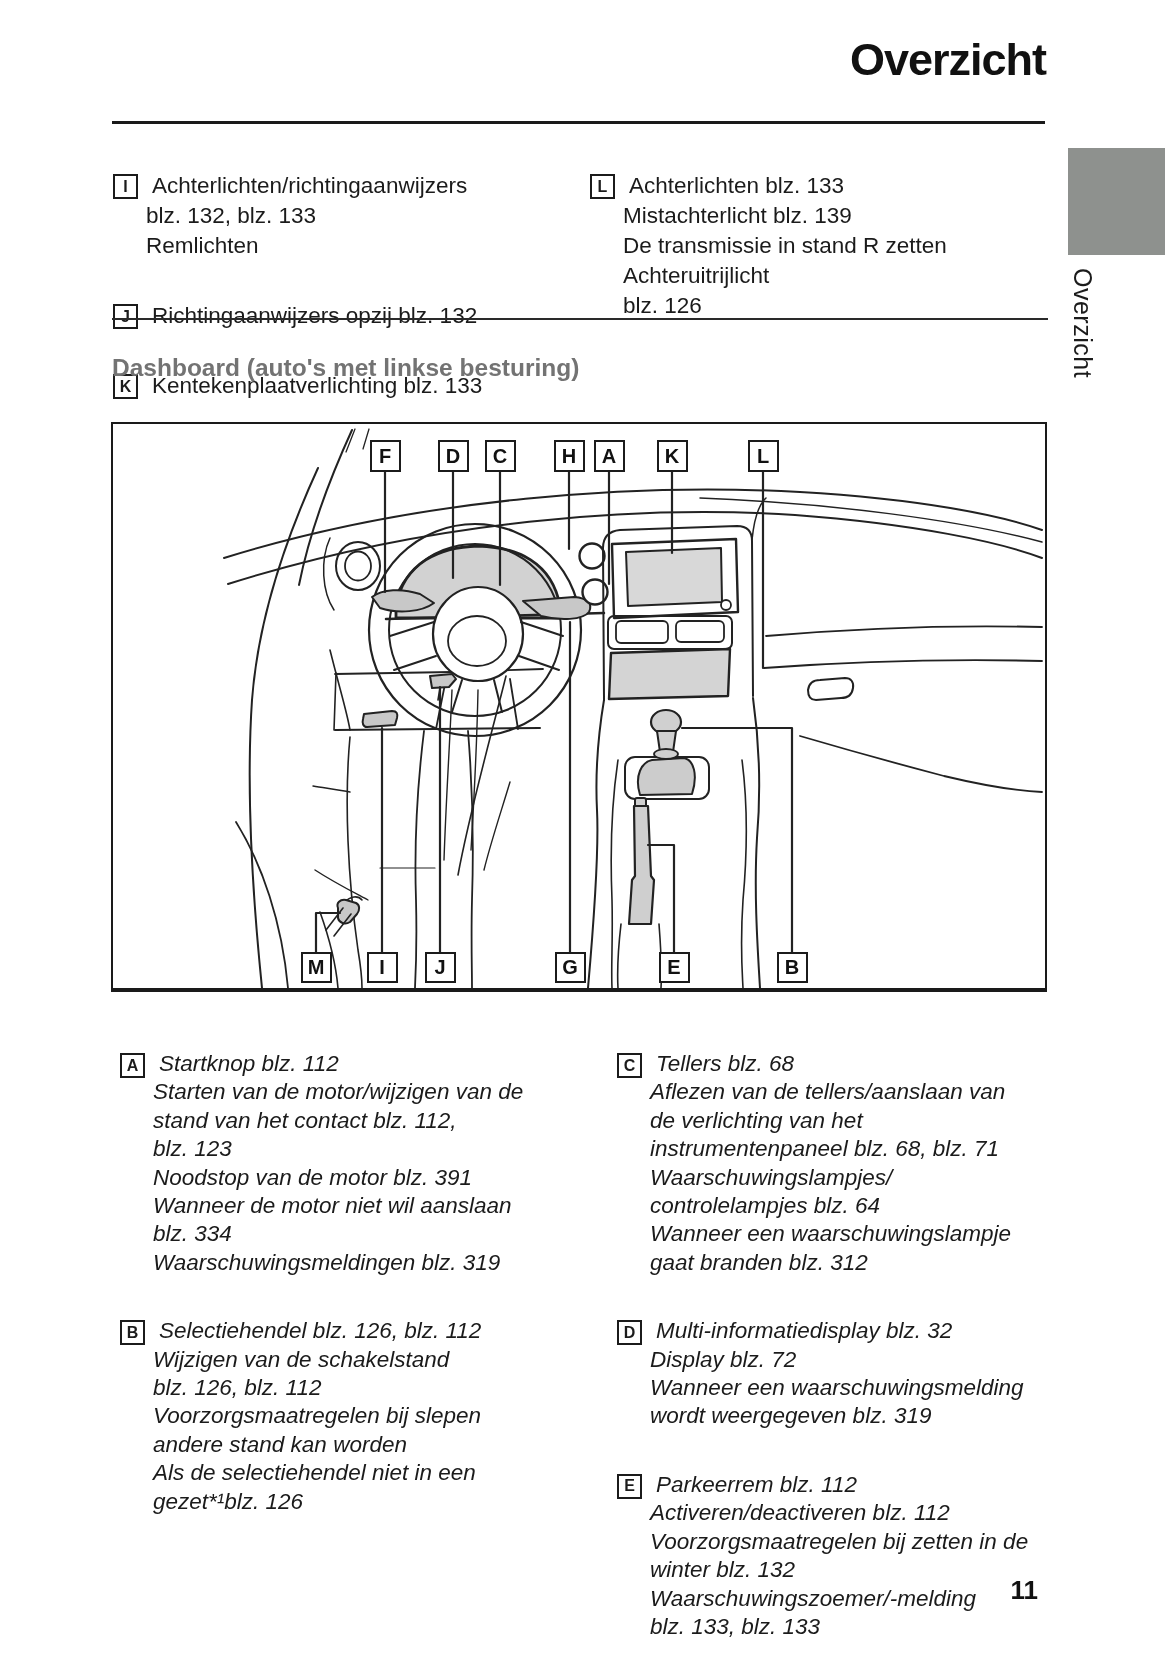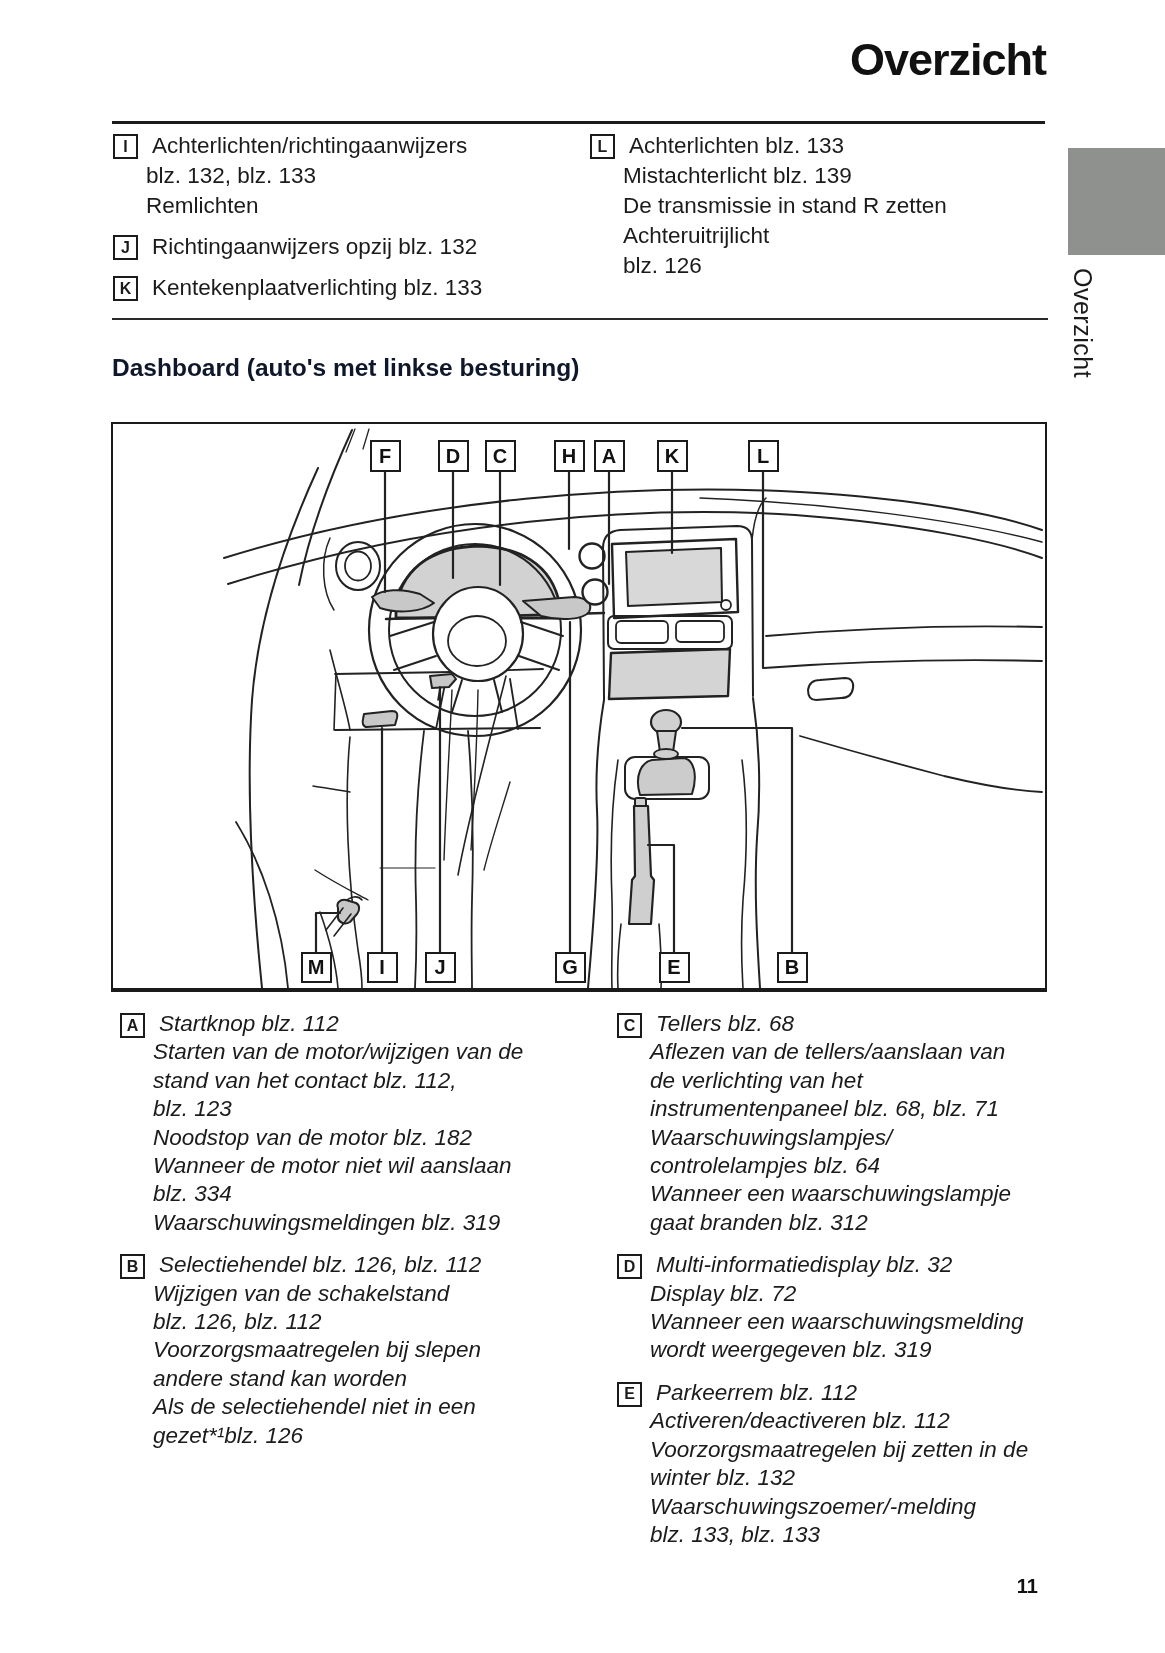--- a/index.html
+++ b/index.html
@@ -33,52 +33,52 @@
 
   
   .ref-col{position:absolute;}
   #top-list-left{left:113px;top:131px;width:460px;}
   #top-list-right{left:590px;top:131px;width:450px;}
   #bottom-list-left{left:120px;top:1010px;width:490px;}
   #bottom-list-right{left:617px;top:1010px;width:440px;}
 
   .ref-item{position:relative;padding-left:33px;margin-bottom:11px;}
   #bottom-list-left .ref-item,#bottom-list-right .ref-item{margin-bottom:14px;}
-  .ref-item .lines{font-size:22.5px;line-height:30px;white-space:nowrap;}
+  .ref-item .lines{font-size:22.5px;line-height:30px;white-space:nowrap;margin-top:40px;}
   #bottom-list-left .lines,#bottom-list-right .lines{line-height:28.4px;font-style:italic;}
   .ref-item .line:first-child{padding-left:6px;}
   .letterbox{
     position:absolute;left:0;top:3px;width:25px;height:25px;box-sizing:border-box;
     border:2px solid #1b1b1b;background:#fff;
     display:flex;align-items:center;justify-content:center;
     font-size:16px;font-weight:bold;
   }
 
   
   .section-heading{
-    position:absolute;left:112px;top:354px;font-size:24.5px;font-weight:bold;color:#0f172a;
+    position:absolute;left:112px;top:354px;font-size:24.5px;font-weight:bold;color:#737373;
   }
 
   
   .diagram{
     position:absolute;left:111px;top:422px;width:936px;height:570px;box-sizing:border-box;
     border:2px solid #1a1a1a;border-bottom-width:4px;background:#fff;
   }
   .diagram svg{position:absolute;left:0;top:0;}
   .callout{
     position:absolute;width:31px;box-sizing:border-box;height:32px;
     border:2.5px solid #1b1b1b;background:#fff;
     display:flex;align-items:center;justify-content:center;
     font-size:20px;font-weight:bold;color:#111;
   }
   .callout.bottom{height:31px;}
 
   
   .page-number{
-    position:absolute;top:1575px;right:127px;font-size:20px;font-weight:bold;color:#111;
+    position:absolute;top:1575px;right:127px;font-size:26px;font-weight:bold;color:#111;
   }
 </style>
 </head>
 <body data-interactable="false">
 
 <div class="page-title" data-interactable="false">Overzicht</div>
 <div class="header-rule" data-interactable="false"></div>
 
 <div class="side-tab" data-interactable="false"></div>
 <div class="side-tab-label" data-interactable="false">Overzicht</div>
@@ -245,21 +245,21 @@
   </div>
 
 <div id="bottom-list-left" class="ref-col" data-interactable="false">
     <div class="ref-item" data-interactable="false">
       <span class="letterbox" data-interactable="false">A</span>
       <div class="lines" data-interactable="false">
         <div class="line" data-interactable="false">Startknop blz. 112</div>
         <div class="line" data-interactable="false">Starten van de motor/wijzigen van de</div>
         <div class="line" data-interactable="false">stand van het contact blz. 112,</div>
         <div class="line" data-interactable="false">blz. 123</div>
-        <div class="line" data-interactable="false">Noodstop van de motor blz. 182</div>
+        <div class="line" data-interactable="false">Noodstop van de motor blz. 391</div>
         <div class="line" data-interactable="false">Wanneer de motor niet wil aanslaan</div>
         <div class="line" data-interactable="false">blz. 334</div>
         <div class="line" data-interactable="false">Waarschuwingsmeldingen blz. 319</div>
       </div>
     </div>
     <div class="ref-item" data-interactable="false">
       <span class="letterbox" data-interactable="false">B</span>
       <div class="lines" data-interactable="false">
         <div class="line" data-interactable="false">Selectiehendel blz. 126, blz. 112</div>
         <div class="line" data-interactable="false">Wijzigen van de schakelstand</div>

